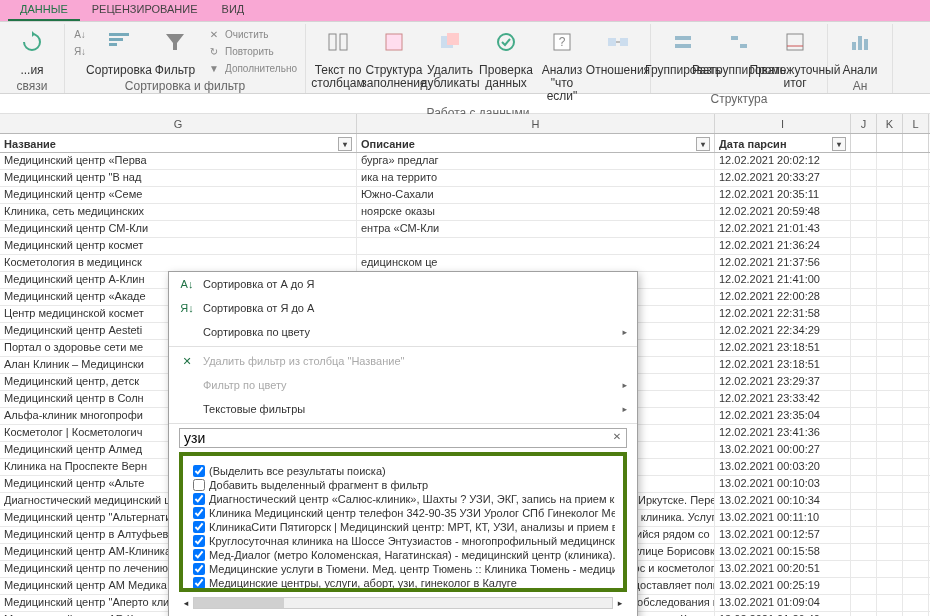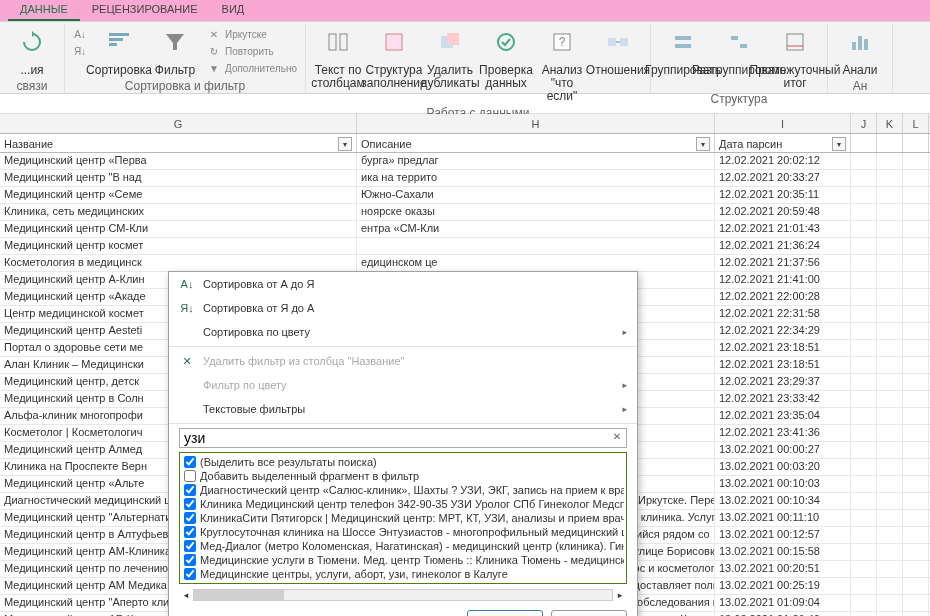--- a/index.html
+++ b/index.html
@@ -19,39 +19,39 @@
   .rbtn-big .ico { width: 28px; height: 28px; display: flex; align-items: center; justify-content: center; }
   .rbtn-big .lbl { font-size: 12px; text-align: center; margin-top: 8px; line-height: 1.1; }
   .rbtn-small-col { display: flex; flex-direction: column; gap: 1px; }
   .rbtn-small { display: flex; align-items: center; gap: 4px; font-size: 10px; color: #888; padding: 1px 2px; cursor: pointer; }
   .rbtn-small .ico { width: 14px; height: 14px; display:flex; align-items:center; justify-content:center; }
 
   
   .sheet { position: relative; }
   .col-headers { display: flex; background: #f3f3f3; border-bottom: 1px solid #b7b7b7; height: 20px; }
   .chdr { border-right: 1px solid #d4d4d4; text-align: center; font-size: 11px; color: #555; line-height: 20px; }
-  .field-headers { display: flex; background: #fff; border-bottom: 1px solid #b7b7b7; height: 19px; }
+  .field-headers { display: flex; background: #fff; border-bottom: 1px solid #b7b7b7; height: 19px; font-weight: bold; }
   .fhdr { border-right: 1px solid #d4d4d4; font-size: 11px; padding: 2px 4px 0; display: flex; justify-content: space-between; align-items: center; }
   .drop { width: 14px; height: 14px; border: 1px solid #aaa; background: #f8f8f8; display: flex; align-items: center; justify-content: center; font-size: 8px; color: #444; cursor: pointer; }
   .rows { }
   .row { display: flex; height: 17px; border-bottom: 1px solid #e8e8e8; }
   .cell { border-right: 1px solid #e8e8e8; font-size: 11px; padding: 1px 4px 0; white-space: nowrap; overflow: hidden; }
 
   
   .filter-popup { position: absolute; left: 168px; top: 157px; width: 470px; background: #fff; border: 1px solid #a0a0a0; box-shadow: 2px 3px 8px rgba(0,0,0,0.25); z-index: 10; font-size: 11px; }
   .fp-item { display: flex; align-items: center; gap: 8px; padding: 4px 10px; cursor: pointer; }
   .fp-item.disabled { color: #aaa; }
   .fp-item .arrow { margin-left: auto; font-size: 9px; color: #666; }
   .fp-item .ico { width: 16px; height: 16px; display:flex; align-items:center; justify-content:center; font-size:11px; color:#217346; }
   .fp-sep { height: 1px; background: #e0e0e0; margin: 2px 0; }
   .fp-search { margin: 4px 10px; }
   .fp-search input { width: 100%; padding: 2px 18px 2px 4px; border: 1px solid #aaa; font-size: 14px; height: 20px; }
   .fp-search-wrap { position: relative; }
   .fp-search-x { position: absolute; right: 3px; top: 3px; width: 14px; height: 14px; font-size: 10px; text-align: center; cursor: pointer; color: #666; }
-  .fp-list { margin: 0 10px 4px; border: 1px solid #4d7c0f; max-height: 140px; overflow: hidden; padding: 2px; }
+  .fp-list { margin: 0 10px 4px; border: 4px solid #4d7c0f; max-height: 140px; overflow: hidden; padding: 8px; }
   .fp-check { display: flex; align-items: center; gap: 4px; padding: 1px 2px; font-size: 11px; white-space: nowrap; overflow: hidden; }
   .fp-check input { width: 12px; height: 12px; }
   .fp-scroll { height: 14px; border-top: 0; margin: 0 10px; display:flex; align-items:center; }
   .fp-scroll .track { flex:1; height:12px; background:#f0f0f0; border:1px solid #ccc; position:relative; }
   .fp-scroll .thumb { position:absolute; left:0; top:0; height:100%; width:90px; background:#d0d0d0; }
   .fp-buttons { display: flex; justify-content: flex-end; gap: 8px; padding: 8px 10px; }
   .fp-buttons button { width: 76px; height: 22px; font-size: 11px; border: 1px solid #999; background: linear-gradient(#fdfdfd,#ececec); border-radius: 3px; cursor: pointer; }
   .fp-buttons button.primary { border-color: #3c7fb1; }
 
   
@@ -111,21 +111,21 @@
         <span class="ico">
             <svg width="24" height="24">
               <path d="M3 4 L21 4 L14 13 L14 20 L10 20 L10 13 Z" fill="#888"></path>
             </svg>
           </span>
         <span class="lbl">Фильтр</span>
       </div>
       <div class="rbtn-small-col">
         <div class="rbtn-small">
             <span class="ico">✕</span>
-            <span>Иркутске</span>
+            <span>Очистить</span>
           </div>
         <div class="rbtn-small">
             <span class="ico">↻</span>
             <span>Повторить</span>
           </div>
         <div class="rbtn-small">
             <span class="ico">▼</span>
             <span>Дополнительно</span>
           </div>
       </div>

